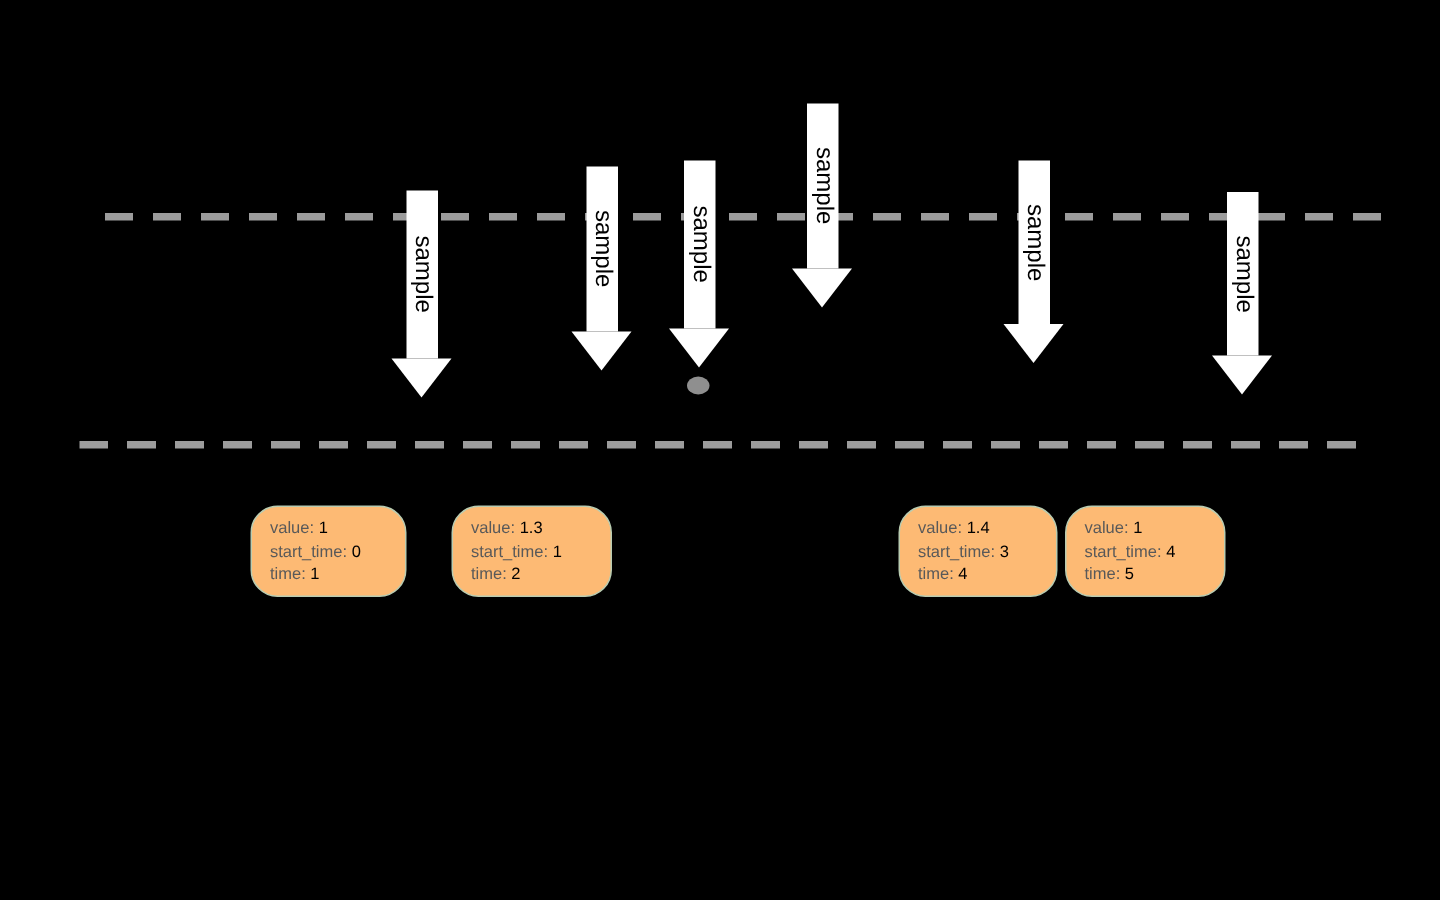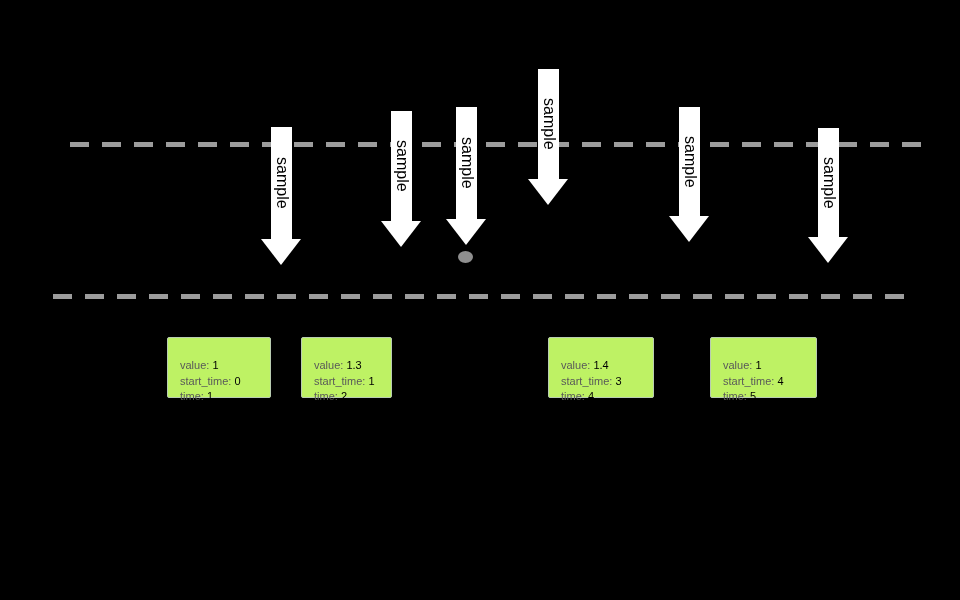--- a/index.html
+++ b/index.html
@@ -80,35 +80,35 @@
     border-radius: 50%;
     background: #8f8f8f;
   }
 
   
   .value-box {
     position: absolute;
     top: 337px;
     height: 61px;
     box-sizing: border-box;
-    background: #bef264;
+    background: #fdba74;
     border: 1px solid #b9ccb1;
-    border-radius: 2px;
-    padding: 20px 12px;
+    border-radius: 18px;
+    padding: 7px 12px;
     font-size: 11px;
     line-height: 15.5px;
     color: #595959;
   }
   .value-box .line { white-space: nowrap; }
   .value-box .lbl { color: #595959; }
   .value-box .val { color: #000000; }
   #box-1 { left: 167px; width: 104px; }
-  #box-2 { left: 301px; width: 91px; }
+  #box-2 { left: 301px; width: 107px; }
   #box-3 { left: 443px; width: 107px; }
-  #box-4 { left: 548px; width: 106px; }
+  #box-4 { left: 599px; width: 106px; }
   #box-5 { left: 710px; width: 107px; }
 </style>
 </head>
 <body>
 
 <div id="canvas">
 
   <div id="upper-line" class="dashed-line"></div>
   <div id="lower-line" class="dashed-line"></div>
 

